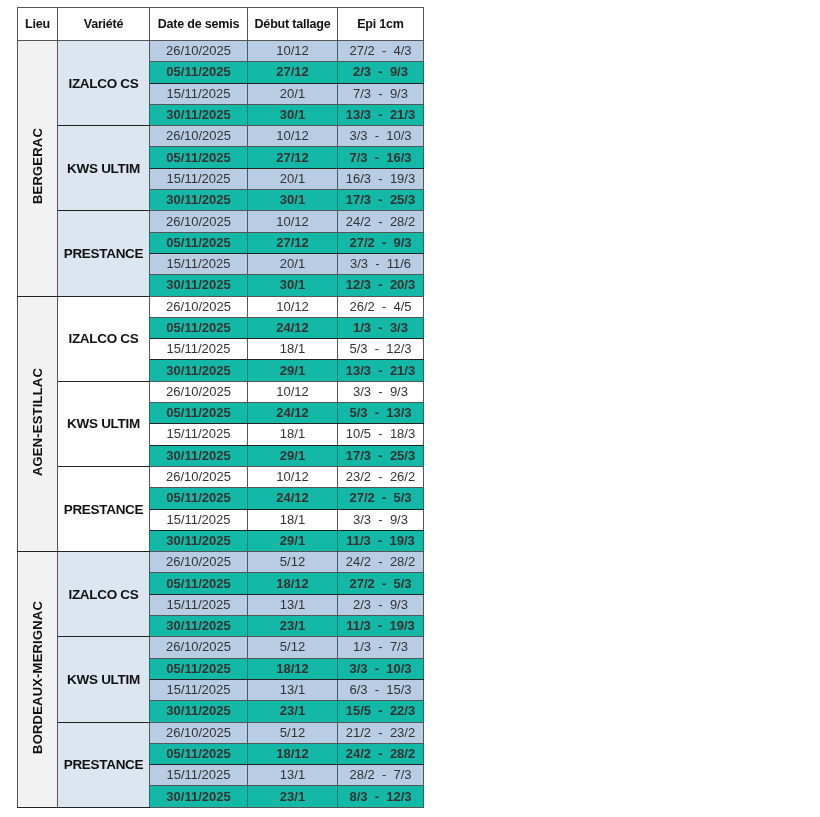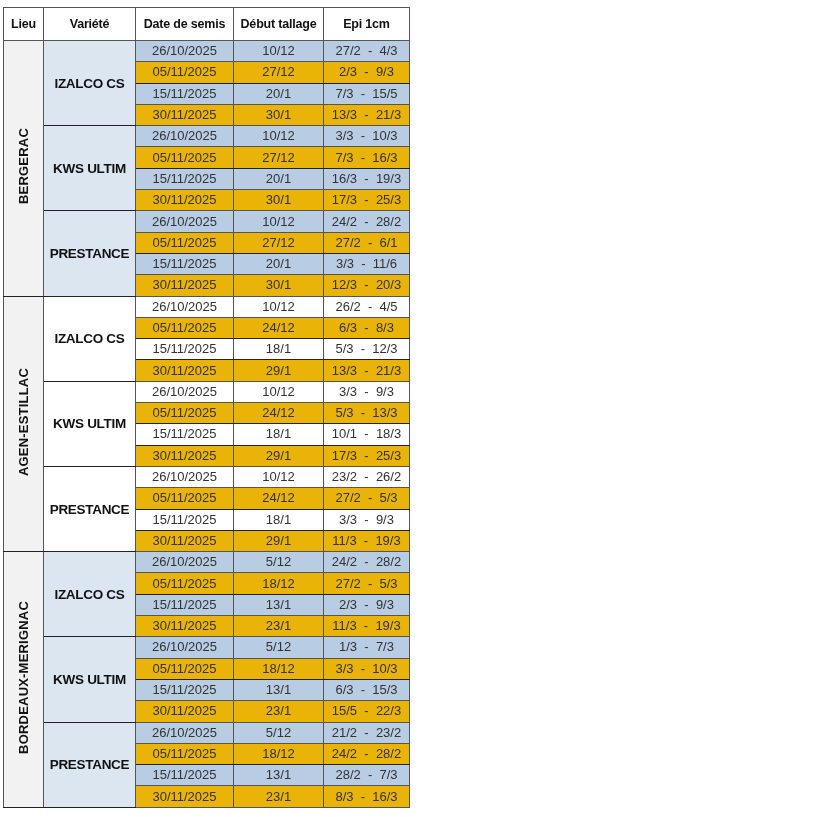--- a/index.html
+++ b/index.html
@@ -10,21 +10,21 @@
       height: 817px;
       overflow: hidden;
     }
     body {
       font-family: "Liberation Sans", "DejaVu Sans", sans-serif;
       color: #222;
       position: relative;
     }
     table.pheno {
       position: absolute;
-      left: 3px;
+      left: 17px;
       top: 7px;
       border-collapse: collapse;
       table-layout: fixed;
       width: 406px;
     }
     table.pheno th, table.pheno td {
       border: 1px solid #555;
       padding: 0;
       text-align: center;
       vertical-align: middle;
@@ -64,21 +64,21 @@
       font-weight: bold;
       font-size: 13.5px;
       color: #111;
       border-top: 1.5px solid #222 !important;
       border-bottom: 1.5px solid #222 !important;
       letter-spacing: -0.3px;
     }
     .sec-blue td.variete { background: #DCE6F1; }
     .sec-white td.variete { background: #ffffff; }
     tr.dark td.data { background: #B8CCE4; }
-    tr.light td.data { background: #eab308; }
+    tr.light td.data { background: #14b8a6; font-weight: bold; }
     tr.white td.data { background: #ffffff; }
     tr.first td.data { border-top: 1.5px solid #222; }
     tr.thick td.data { border-bottom: 1.5px solid #222; }
   </style>
 </head>
 <body>
 
 <table class="pheno">
   <colgroup>
     <col style="width:40px">
@@ -105,21 +105,21 @@
         <td class="data" style="white-space: pre;">27/2  -  4/3</td>
       </tr>
       <tr class="light sec-blue thick">
         <td class="data" style="white-space: pre;">05/11/2025</td>
         <td class="data" style="white-space: pre;">27/12</td>
         <td class="data" style="white-space: pre;">2/3  -  9/3</td>
       </tr>
       <tr class="dark sec-blue">
         <td class="data" style="white-space: pre;">15/11/2025</td>
         <td class="data" style="white-space: pre;">20/1</td>
-        <td class="data" style="white-space: pre;">7/3  -  15/5</td>
+        <td class="data" style="white-space: pre;">7/3  -  9/3</td>
       </tr>
       <tr class="light sec-blue">
         <td class="data" style="white-space: pre;">30/11/2025</td>
         <td class="data" style="white-space: pre;">30/1</td>
         <td class="data" style="white-space: pre;">13/3  -  21/3</td>
       </tr>
       <tr class="dark sec-blue first">
         <td class="variete" rowspan="4">KWS ULTIM</td>
         <td class="data" style="white-space: pre;">26/10/2025</td>
         <td class="data" style="white-space: pre;">10/12</td>
@@ -142,21 +142,21 @@
       </tr>
       <tr class="dark sec-blue first">
         <td class="variete" rowspan="4">PRESTANCE</td>
         <td class="data" style="white-space: pre;">26/10/2025</td>
         <td class="data" style="white-space: pre;">10/12</td>
         <td class="data" style="white-space: pre;">24/2  -  28/2</td>
       </tr>
       <tr class="light sec-blue thick">
         <td class="data" style="white-space: pre;">05/11/2025</td>
         <td class="data" style="white-space: pre;">27/12</td>
-        <td class="data" style="white-space: pre;">27/2  -  6/1</td>
+        <td class="data" style="white-space: pre;">27/2  -  9/3</td>
       </tr>
       <tr class="dark sec-blue">
         <td class="data" style="white-space: pre;">15/11/2025</td>
         <td class="data" style="white-space: pre;">20/1</td>
         <td class="data" style="white-space: pre;">3/3  -  11/6</td>
       </tr>
       <tr class="light sec-blue">
         <td class="data" style="white-space: pre;">30/11/2025</td>
         <td class="data" style="white-space: pre;">30/1</td>
         <td class="data" style="white-space: pre;">12/3  -  20/3</td>
@@ -164,21 +164,21 @@
       <tr class="white sec-white first">
         <td class="lieu" rowspan="12"><span class="vtext">AGEN-ESTILLAC</span></td>
         <td class="variete" rowspan="4">IZALCO CS</td>
         <td class="data" style="white-space: pre;">26/10/2025</td>
         <td class="data" style="white-space: pre;">10/12</td>
         <td class="data" style="white-space: pre;">26/2  -  4/5</td>
       </tr>
       <tr class="light sec-white thick">
         <td class="data" style="white-space: pre;">05/11/2025</td>
         <td class="data" style="white-space: pre;">24/12</td>
-        <td class="data" style="white-space: pre;">6/3  -  8/3</td>
+        <td class="data" style="white-space: pre;">1/3  -  3/3</td>
       </tr>
       <tr class="white sec-white thick">
         <td class="data" style="white-space: pre;">15/11/2025</td>
         <td class="data" style="white-space: pre;">18/1</td>
         <td class="data" style="white-space: pre;">5/3  -  12/3</td>
       </tr>
       <tr class="light sec-white">
         <td class="data" style="white-space: pre;">30/11/2025</td>
         <td class="data" style="white-space: pre;">29/1</td>
         <td class="data" style="white-space: pre;">13/3  -  21/3</td>
@@ -190,21 +190,21 @@
         <td class="data" style="white-space: pre;">3/3  -  9/3</td>
       </tr>
       <tr class="light sec-white thick">
         <td class="data" style="white-space: pre;">05/11/2025</td>
         <td class="data" style="white-space: pre;">24/12</td>
         <td class="data" style="white-space: pre;">5/3  -  13/3</td>
       </tr>
       <tr class="white sec-white thick">
         <td class="data" style="white-space: pre;">15/11/2025</td>
         <td class="data" style="white-space: pre;">18/1</td>
-        <td class="data" style="white-space: pre;">10/1  -  18/3</td>
+        <td class="data" style="white-space: pre;">10/5  -  18/3</td>
       </tr>
       <tr class="light sec-white">
         <td class="data" style="white-space: pre;">30/11/2025</td>
         <td class="data" style="white-space: pre;">29/1</td>
         <td class="data" style="white-space: pre;">17/3  -  25/3</td>
       </tr>
       <tr class="white sec-white first">
         <td class="variete" rowspan="4">PRESTANCE</td>
         <td class="data" style="white-space: pre;">26/10/2025</td>
         <td class="data" style="white-space: pre;">10/12</td>
@@ -280,16 +280,16 @@
         <td class="data" style="white-space: pre;">24/2  -  28/2</td>
       </tr>
       <tr class="dark sec-blue">
         <td class="data" style="white-space: pre;">15/11/2025</td>
         <td class="data" style="white-space: pre;">13/1</td>
         <td class="data" style="white-space: pre;">28/2  -  7/3</td>
       </tr>
       <tr class="light sec-blue">
         <td class="data" style="white-space: pre;">30/11/2025</td>
         <td class="data" style="white-space: pre;">23/1</td>
-        <td class="data" style="white-space: pre;">8/3  -  16/3</td>
+        <td class="data" style="white-space: pre;">8/3  -  12/3</td>
       </tr>
     </tbody>
 </table>
 
 </body></html>

